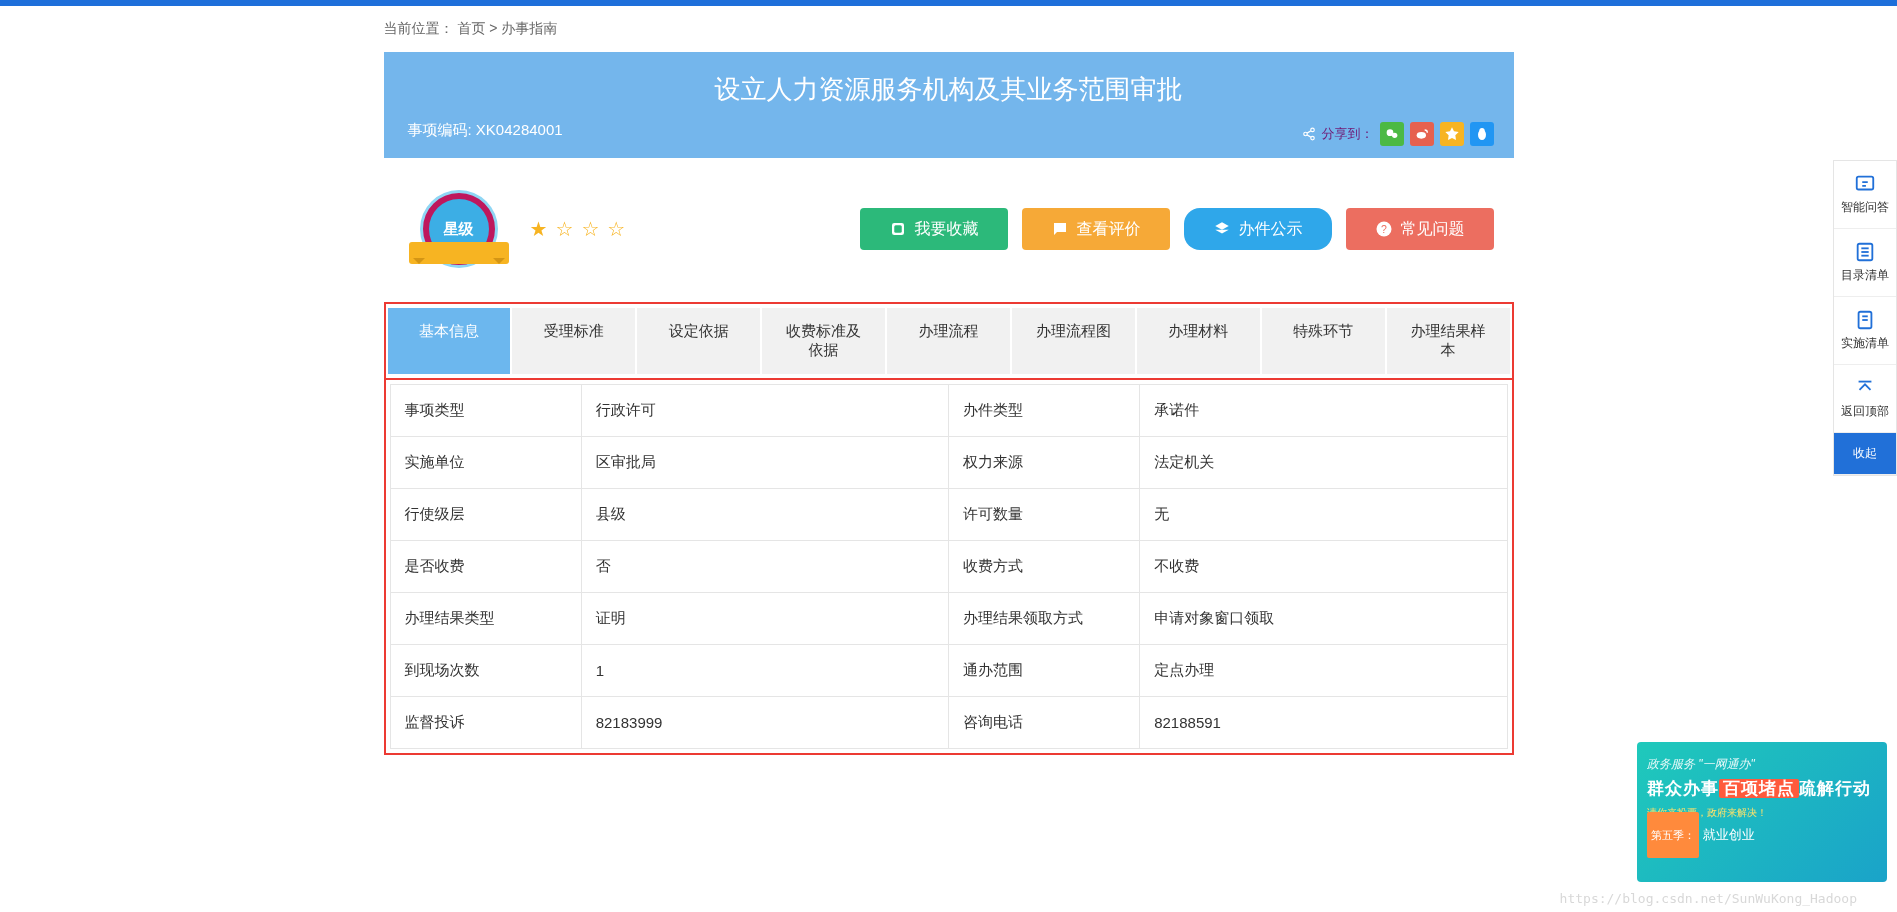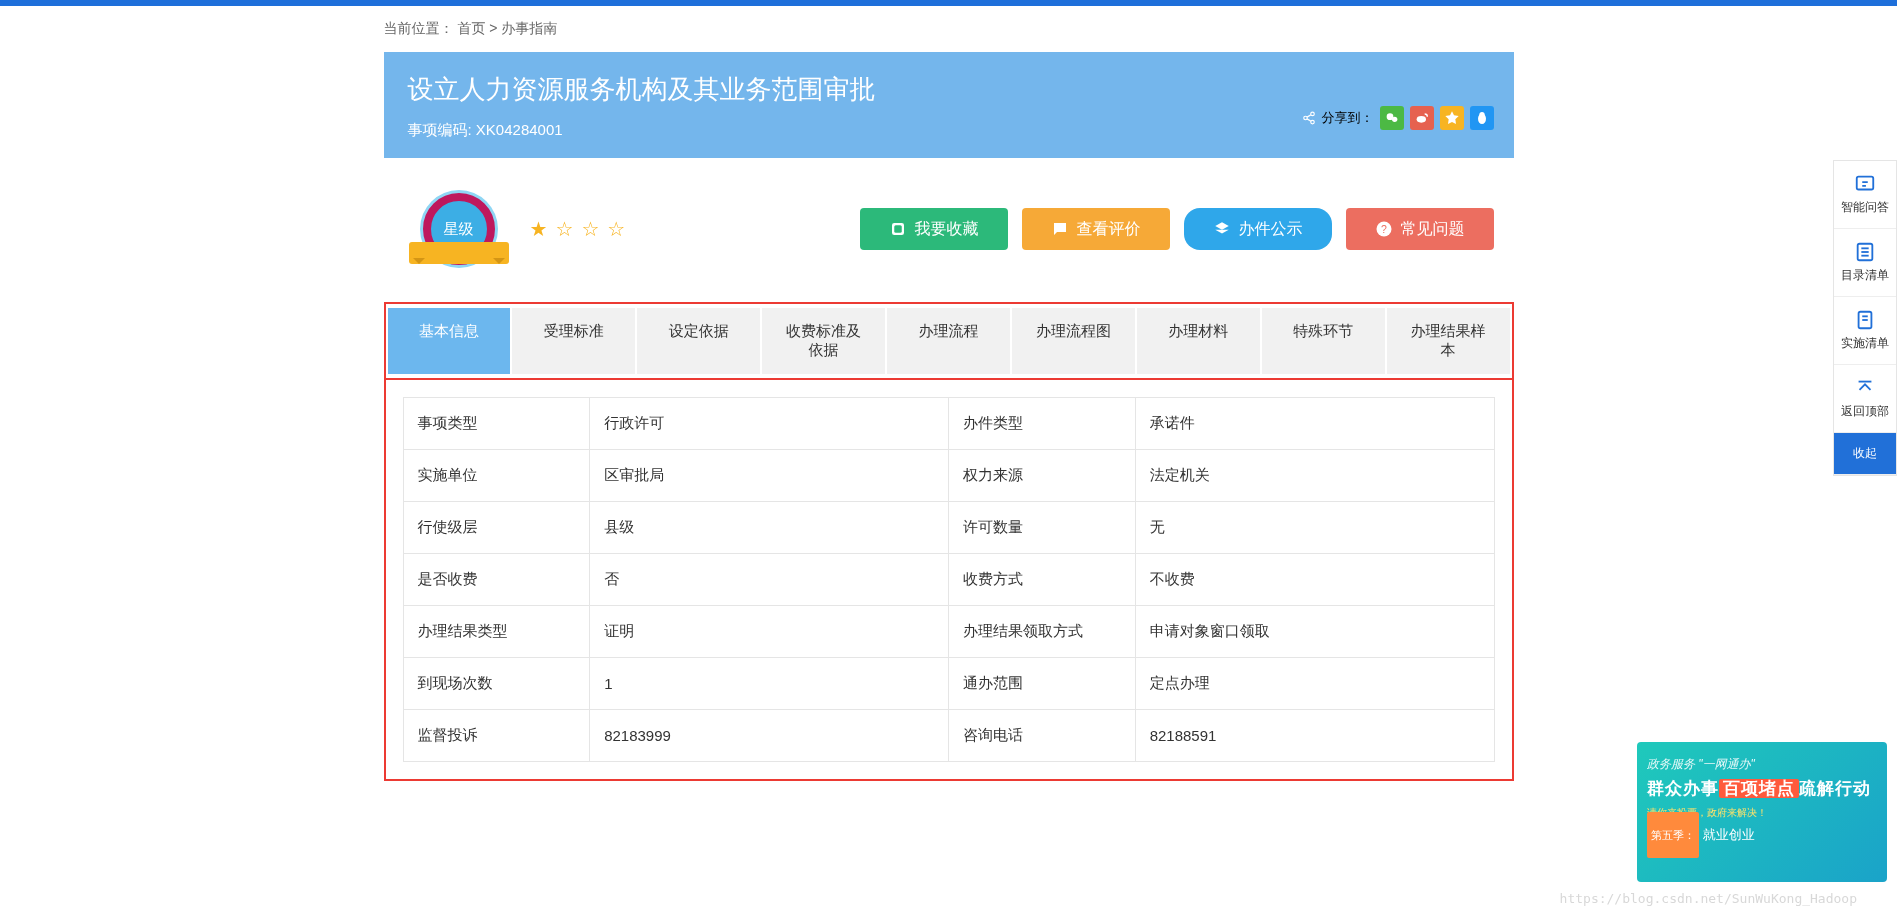--- a/index.html
+++ b/index.html
@@ -2,52 +2,52 @@
 <html><head>
 <meta charset="utf-8">
 <style>
 * { margin: 0; padding: 0; box-sizing: border-box; }
 body { font-family: "Microsoft YaHei", sans-serif; font-size: 14px; color: #333; background: #fff; }
 .top-bar { height: 6px; background: #1e6fda; }
 .container { width: 1130px; margin: 0 auto; }
 .breadcrumb { padding: 14px 0; color: #666; font-size: 14px; }
 .breadcrumb a { color: #666; text-decoration: none; }
 .header-panel { background: #74b6ec; padding: 20px 24px 18px; color: #fff; position: relative; }
-.header-title { font-size: 26px; font-weight: 400; margin-bottom: 14px; }
+.header-title { font-size: 26px; font-weight: 400; margin-bottom: 14px; text-align: center; }
 .header-code { font-size: 15px; }
-.share-box { position: absolute; right: 20px; bottom: 28px; display: flex; align-items: center; gap: 6px; font-size: 13px; color: #000000; }
+.share-box { position: absolute; right: 20px; bottom: 12px; display: flex; align-items: center; gap: 6px; font-size: 13px; color: #701a75; }
 .share-icon { width: 14px; height: 14px; }
 .share-item { width: 24px; height: 24px; border-radius: 3px; display: inline-flex; align-items: center; justify-content: center; font-size: 14px; color: #fff; }
 .si-wechat { background: #4cb944; }
 .si-weibo { background: #e6614f; }
 .si-qzone { background: #f7b422; }
 .si-qq { background: #2196f3; }
 .action-row { background: #fff; padding: 28px 20px 24px; display: flex; align-items: center; }
 .badge-wrap { position: relative; width: 110px; height: 86px; display:flex; align-items:center; justify-content:center; }
-.badge-circle { width: 72px; height: 72px; border-radius: 50%; background: #3caee5; border: 8px solid #be185d; display:flex; align-items:center; justify-content:center; color:#fff; font-size:15px; font-weight:normal; position:relative; z-index:2; box-shadow: 0 0 0 3px #8fd6f4; }
+.badge-circle { width: 72px; height: 72px; border-radius: 50%; background: #3caee5; border: 6px solid #be185d; display:flex; align-items:center; justify-content:center; color:#fff; font-size:15px; font-weight:bold; position:relative; z-index:2; box-shadow: 0 0 0 3px #8fd6f4; }
 .badge-ribbon { position:absolute; bottom:8px; left:50%; transform:translateX(-50%); width:100px; height:22px; background:#f7b422; border-radius:3px; z-index:3; display:flex; align-items:center; justify-content:center; color:#fff; font-size:12px; }
 .badge-ribbon::before,.badge-ribbon::after{content:"";position:absolute;bottom:-6px;width:0;height:0;border:6px solid transparent;}
 .badge-ribbon::before{left:4px;border-top-color:#d49514;}
 .badge-ribbon::after{right:4px;border-top-color:#d49514;}
 .stars { margin-left: 16px; display: flex; gap: 8px; }
 .star { font-size: 20px; color: #f7b422; }
 .star.empty { color: #f7b422; }
 .btn-group { margin-left: auto; display: flex; gap: 14px; }
 .abtn { display: inline-flex; align-items: center; justify-content: center; gap: 8px; width: 148px; height: 42px; border-radius: 4px; color: #fff; font-size: 16px; cursor: pointer; }
 .abtn svg { width: 18px; height: 18px; fill: #fff; }
 .b-green { background: #2cb97a; }
 .b-orange { background: #f6a937; }
 .b-blue { background: #2fa7ea; border-radius: 16px; }
 .b-red { background: #ec6e60; }
 .tabs-wrap { border: 2px solid #ec3a33; padding: 4px 2px; margin-top: 6px; }
 .tabs { display: flex; }
 .tab { flex: 1; text-align: center; padding: 14px 22px; background: #f1f1f1; color: #333; font-size: 15px; cursor: pointer; border-right: 2px solid #fff; }
 .tab:last-child { border-right: none; }
 .tab.active { background: #6cb7ee; color: #fff; }
-.info-wrap { border: 2px solid #ec3a33; border-top: none; padding: 17px; }
+.info-wrap { border: 2px solid #ec3a33; border-top: none; padding: 4px; }
 .info-table { width: 100%; border-collapse: collapse; }
 .info-table td { border: 1px solid #e5e5e5; padding: 16px 14px; font-size: 15px; color: #333; }
 .info-table td.lbl { width: 190px; background: #fff; }
 .info-table td.val { width: 365px; }
 .side-nav { position: fixed; right: 0; top: 160px; width: 64px; background: #fff; border: 1px solid #e5e5e5; display: flex; flex-direction: column; z-index: 50; }
 .side-item { display: flex; flex-direction: column; align-items: center; justify-content: center; padding: 12px 4px; border-bottom: 1px solid #eee; font-size: 12px; color: #333; cursor: pointer; gap: 4px; }
 .side-item svg { width: 22px; height: 22px; stroke: #2170d8; fill: none; stroke-width: 2; }
 .side-item.collapse { background: #2170d8; color: #fff; }
 .promo { position: fixed; right: 10px; bottom: 30px; width: 250px; height: 140px; background: linear-gradient(135deg,#1fc9bb,#1aa3c9); border-radius: 4px; padding: 14px 10px; color: #fff; z-index: 40; overflow:hidden; }
 .promo .p-line1 { font-size: 12px; opacity:.9; font-style: italic; }

